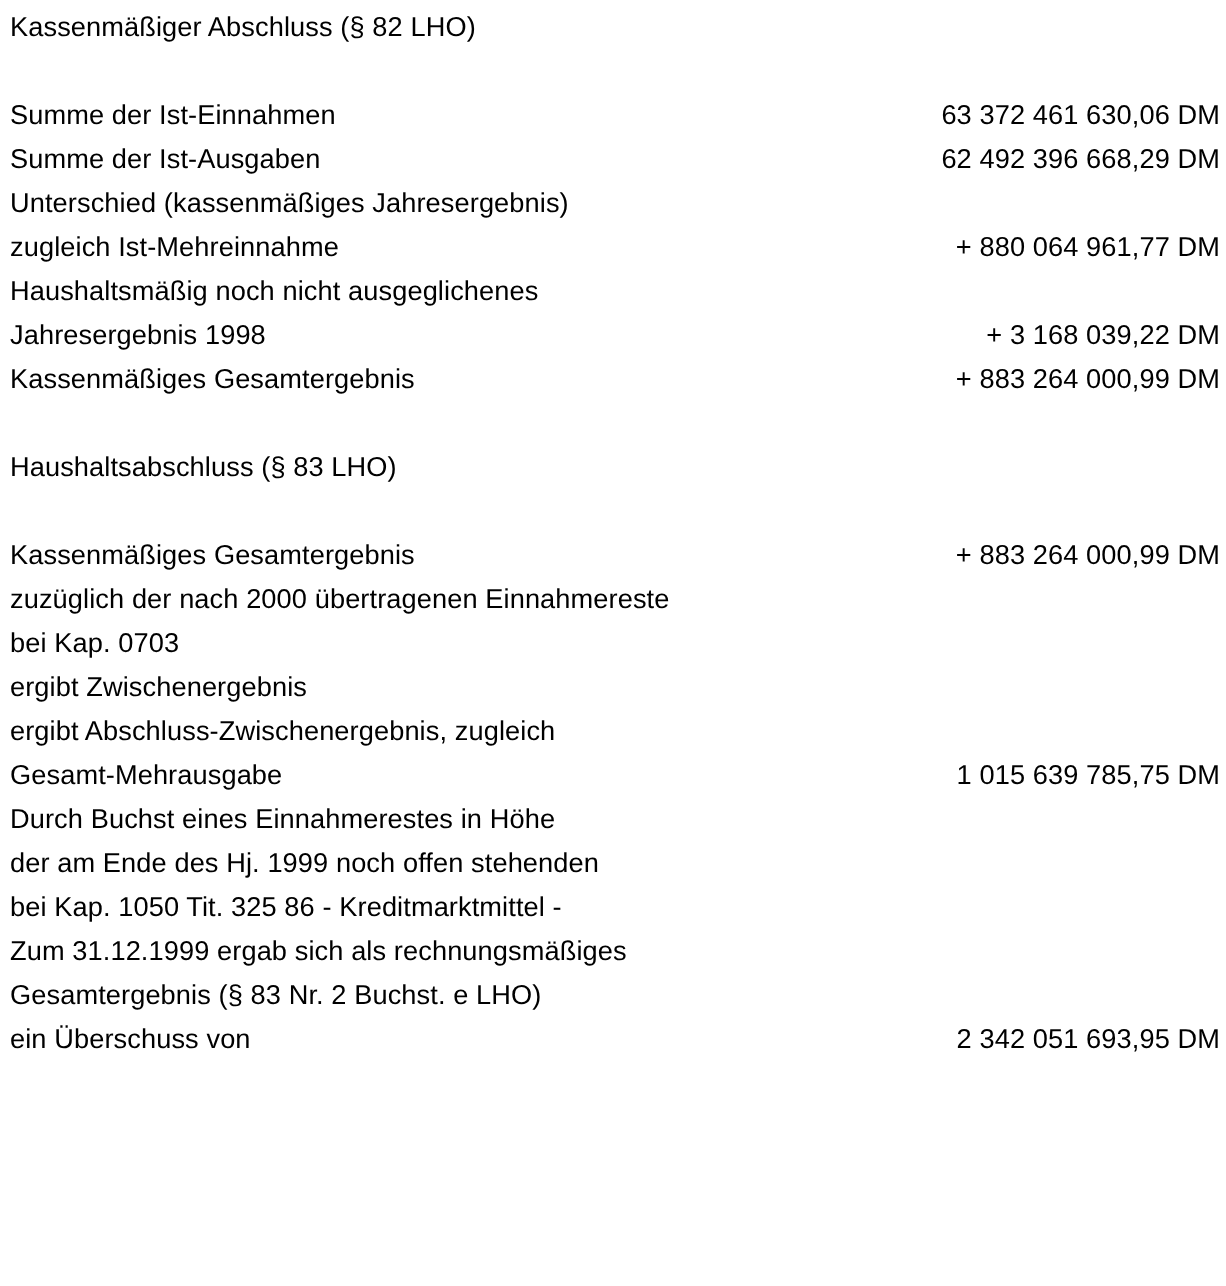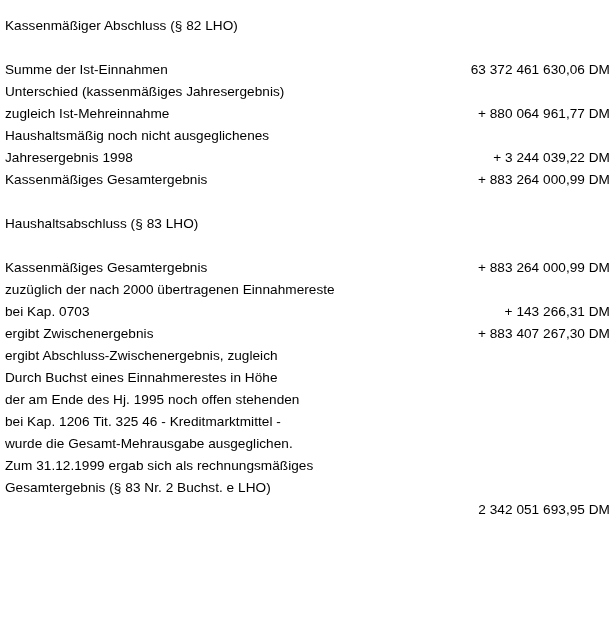--- a/index.html
+++ b/index.html
@@ -16,21 +16,21 @@
     -webkit-font-smoothing: antialiased;
   }
   .page {
     position: relative;
     width: 613px;
     height: 643px;
     padding: 0;
     box-sizing: border-box;
   }
   .doc-lines {
-    padding-top: 15px;
+    padding-top: 3px;
   }
   .line {
     display: flex;
     align-items: baseline;
     justify-content: space-between;
     height: 22px;
     line-height: 22px;
     padding-left: 5px;
     padding-right: 3px;
     box-sizing: border-box;
@@ -61,85 +61,88 @@
   <div class="doc-lines" id="doc-lines">
       <div class="line heading">
         <span class="label">Kassenmäßiger Abschluss (§ 82 LHO)</span>
       </div>
       <div class="line spacer"></div>
       <div class="line">
         <span class="label">Summe der Ist-Einnahmen</span>
         <span class="amount">63 372 461 630,06 DM</span>
       </div>
       <div class="line">
+        <span class="label">Summe der Ist-Ausgaben</span>
+        <span class="amount">62 492 396 668,29 DM</span>
+      </div>
+      <div class="line">
         <span class="label">Unterschied (kassenmäßiges Jahresergebnis)</span>
         <span class="amount"></span>
       </div>
       <div class="line">
         <span class="label">zugleich Ist-Mehreinnahme</span>
         <span class="amount">+ 880 064 961,77 DM</span>
       </div>
       <div class="line">
         <span class="label">Haushaltsmäßig noch nicht ausgeglichenes</span>
         <span class="amount"></span>
       </div>
       <div class="line">
         <span class="label">Jahresergebnis 1998</span>
-        <span class="amount">+ 3 244 039,22 DM</span>
+        <span class="amount">+ 3 168 039,22 DM</span>
       </div>
       <div class="line">
         <span class="label">Kassenmäßiges Gesamtergebnis</span>
         <span class="amount">+ 883 264 000,99 DM</span>
       </div>
       <div class="line spacer"></div>
       <div class="line heading">
         <span class="label">Haushaltsabschluss (§ 83 LHO)</span>
       </div>
       <div class="line spacer"></div>
       <div class="line">
         <span class="label">Kassenmäßiges Gesamtergebnis</span>
         <span class="amount">+ 883 264 000,99 DM</span>
       </div>
       <div class="line">
         <span class="label">zuzüglich der nach 2000 übertragenen Einnahmereste</span>
         <span class="amount"></span>
       </div>
       <div class="line">
         <span class="label">bei Kap. 0703</span>
-        <span class="amount">+ 143 266,31 DM</span>
       </div>
       <div class="line">
         <span class="label">ergibt Zwischenergebnis</span>
-        <span class="amount">+ 883 407 267,30 DM</span>
       </div>
       <div class="line">
         <span class="label">ergibt Abschluss-Zwischenergebnis, zugleich</span>
         <span class="amount"></span>
       </div>
       <div class="line">
+        <span class="label">Gesamt-Mehrausgabe</span>
+        <span class="amount">1 015 639 785,75 DM</span>
+      </div>
+      <div class="line">
         <span class="label">Durch Buchst eines Einnahmerestes in Höhe</span>
         <span class="amount"></span>
       </div>
       <div class="line">
-        <span class="label">der am Ende des Hj. 1995 noch offen stehenden</span>
+        <span class="label">der am Ende des Hj. 1999 noch offen stehenden</span>
         <span class="amount"></span>
       </div>
       <div class="line">
-        <span class="label">bei Kap. 1206 Tit. 325 46 - Kreditmarktmittel -</span>
-        <span class="amount"></span>
-      </div>
-      <div class="line">
-        <span class="label">wurde die Gesamt-Mehrausgabe ausgeglichen.</span>
+        <span class="label">bei Kap. 1050 Tit. 325 86 - Kreditmarktmittel -</span>
         <span class="amount"></span>
       </div>
       <div class="line">
         <span class="label">Zum 31.12.1999 ergab sich als rechnungsmäßiges</span>
         <span class="amount"></span>
       </div>
       <div class="line">
         <span class="label">Gesamtergebnis (§ 83 Nr. 2 Buchst. e LHO)</span>
         <span class="amount"></span>
       </div>
       <div class="line">
+        <span class="label">ein Überschuss von</span>
         <span class="amount">2 342 051 693,95 DM</span>
       </div>
     </div>
 </div>
 
 </body></html>

